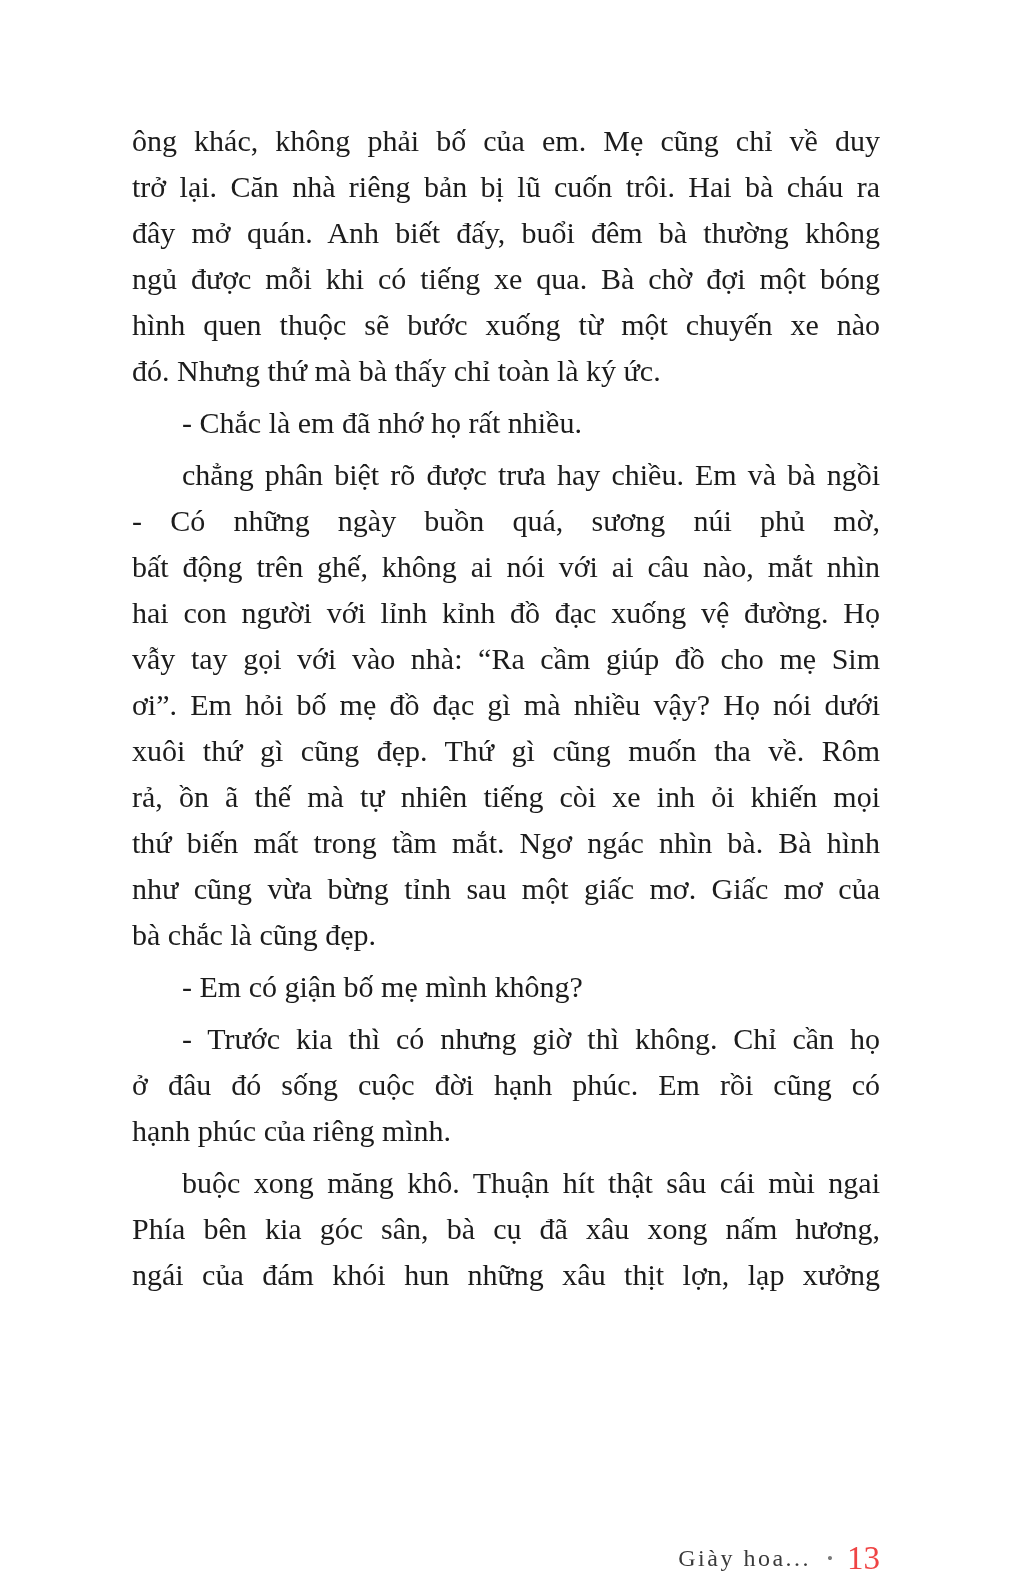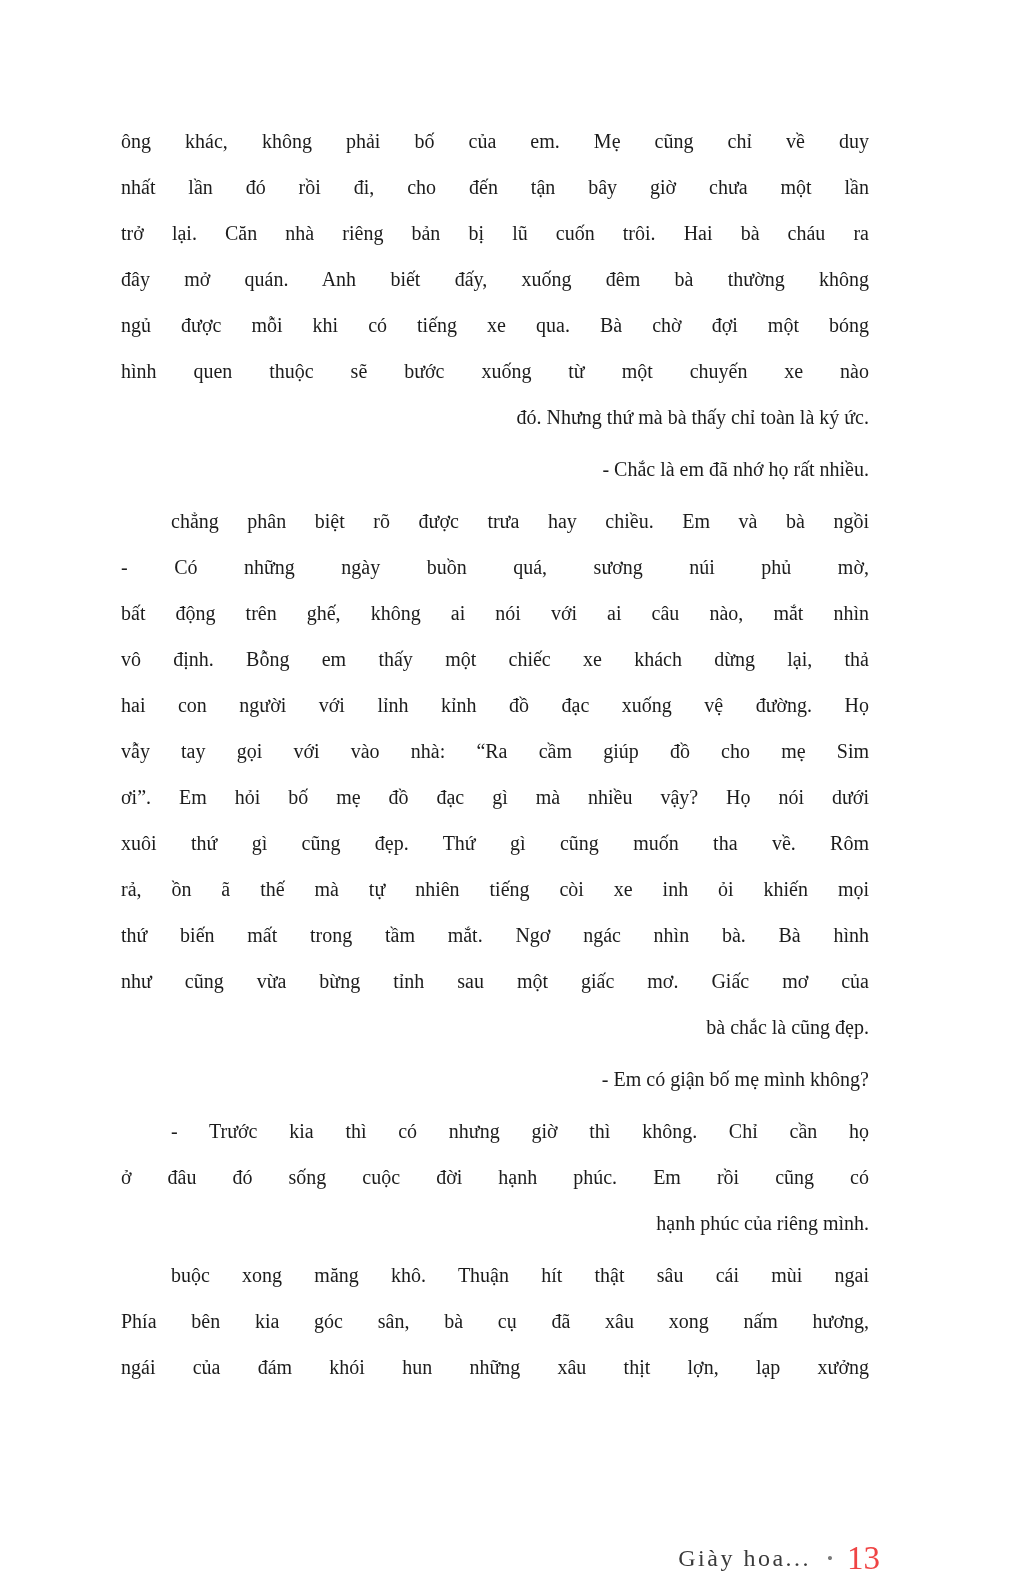--- a/index.html
+++ b/index.html
@@ -11,32 +11,32 @@
     position: relative;
     width: 1024px;
     height: 1575px;
     background: var(--page-bg, #ffffff);
     color: var(--text-color, #1c1c1c);
     font-family: "Liberation Serif", "DejaVu Serif", serif;
     overflow: hidden;
   }
   .text-block {
     position: absolute;
-    left: 121px;
+    left: 132px;
     top: 118px;
     width: 748px;
-    font-size: 20px;
+    font-size: 30px;
     line-height: 46px;
   }
   .paragraph + .paragraph {
     margin-top: 6px;
   }
   .line {
     white-space: nowrap;
-    text-align: right;
+    text-align: left;
   }
   .line.fill {
     white-space: normal;
     text-align: justify;
     text-align-last: justify;
   }
   .paragraph.indent .line:first-child {
     text-indent: 50px;
   }
   .page-footer {
@@ -63,35 +63,33 @@
     color: #ef4444;
   }
 </style>
 </head>
 <body>
 
 <div class="book-page" style="--page-bg: #ffffff; --text-color: #1c1c1c; --sep-color: #7a7a7a;">
   <main class="text-block">
       <div class="paragraph">
         <div class="line fill">ông khác, không phải bố của em. Mẹ cũng chỉ về duy</div>
-        <div class="line fill">nhất lần đó rồi đi, cho đến tận bây giờ chưa một lần</div>
         <div class="line fill">trở lại. Căn nhà riêng bản bị lũ cuốn trôi. Hai bà cháu ra</div>
-        <div class="line fill">đây mở quán. Anh biết đấy, xuống đêm bà thường không</div>
+        <div class="line fill">đây mở quán. Anh biết đấy, buổi đêm bà thường không</div>
         <div class="line fill">ngủ được mỗi khi có tiếng xe qua. Bà chờ đợi một bóng</div>
         <div class="line fill">hình quen thuộc sẽ bước xuống từ một chuyến xe nào</div>
         <div class="line">đó. Nhưng thứ mà bà thấy chỉ toàn là ký ức.</div>
       </div>
       <div class="paragraph indent">
         <div class="line">- Chắc là em đã nhớ họ rất nhiều.</div>
       </div>
       <div class="paragraph indent">
         <div class="line fill">chẳng phân biệt rõ được trưa hay chiều. Em và bà ngồi</div>
         <div class="line fill">- Có những ngày buồn quá, sương núi phủ mờ,</div>
         <div class="line fill">bất động trên ghế, không ai nói với ai câu nào, mắt nhìn</div>
-        <div class="line fill">vô định. Bỗng em thấy một chiếc xe khách dừng lại, thả</div>
         <div class="line fill">hai con người với lỉnh kỉnh đồ đạc xuống vệ đường. Họ</div>
         <div class="line fill">vẫy tay gọi với vào nhà: “Ra cầm giúp đồ cho mẹ Sim</div>
         <div class="line fill">ơi”. Em hỏi bố mẹ đồ đạc gì mà nhiều vậy? Họ nói dưới</div>
         <div class="line fill">xuôi thứ gì cũng đẹp. Thứ gì cũng muốn tha về. Rôm</div>
         <div class="line fill">rả, ồn ã thế mà tự nhiên tiếng còi xe inh ỏi khiến mọi</div>
         <div class="line fill">thứ biến mất trong tầm mắt. Ngơ ngác nhìn bà. Bà hình</div>
         <div class="line fill">như cũng vừa bừng tỉnh sau một giấc mơ. Giấc mơ của</div>
         <div class="line">bà chắc là cũng đẹp.</div>
       </div>
       <div class="paragraph indent">

